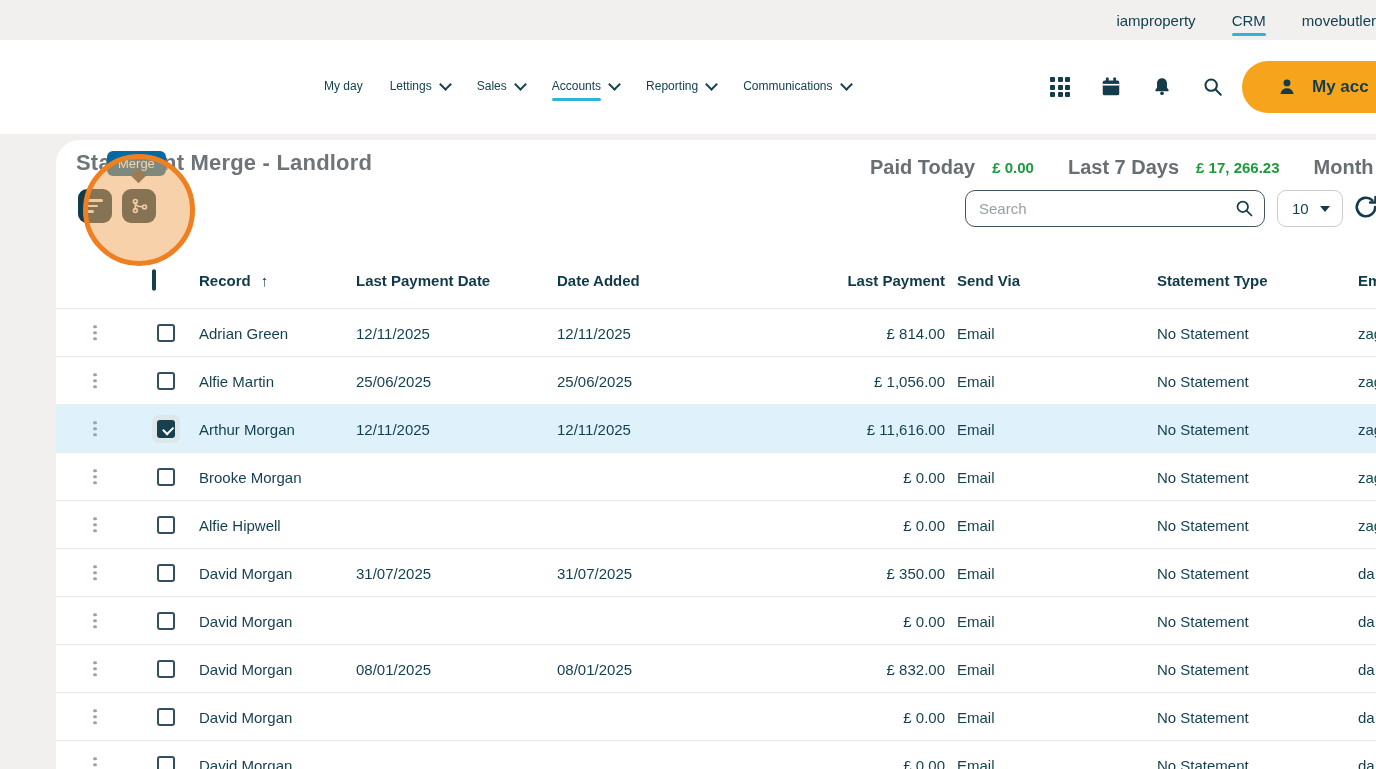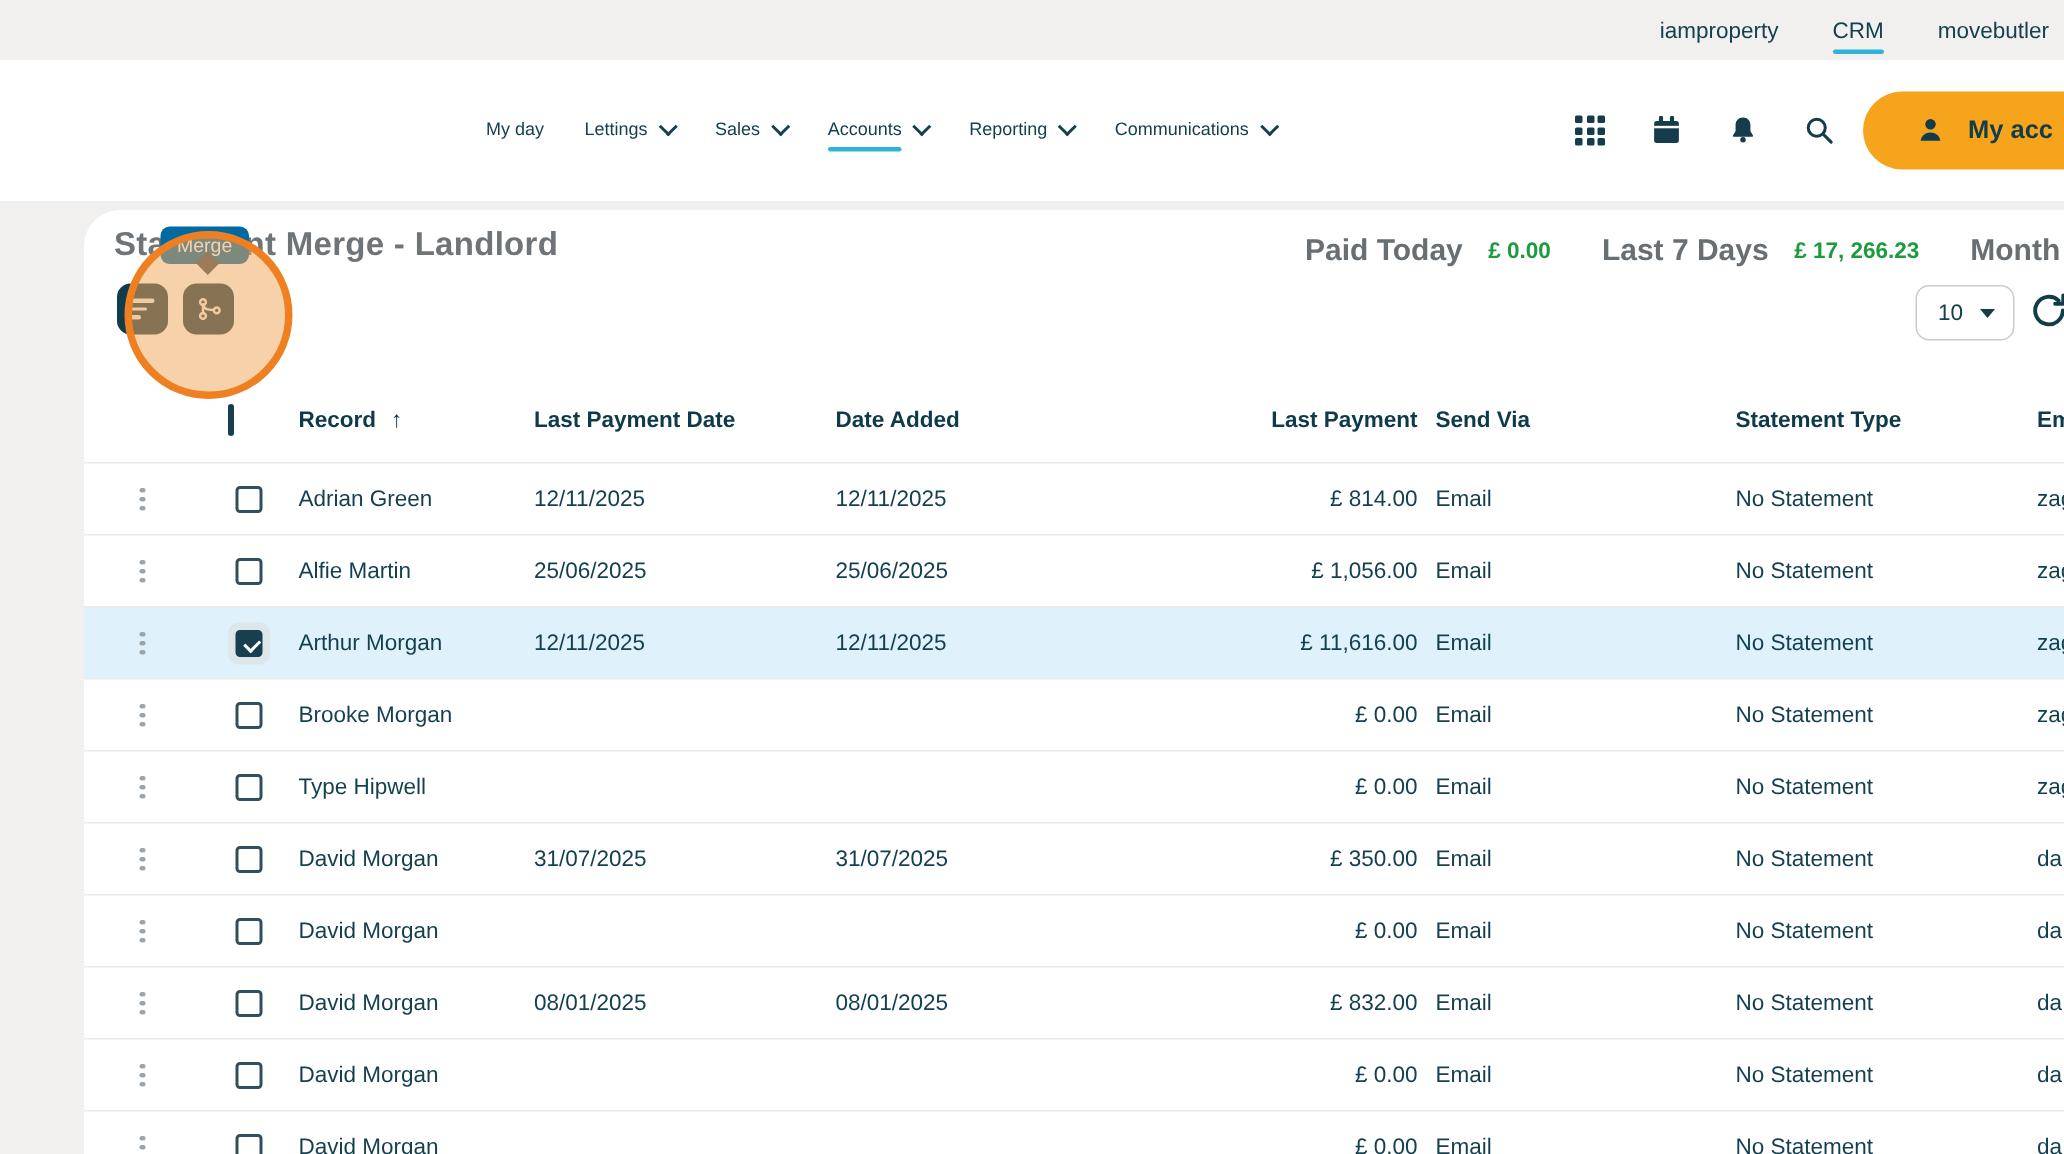--- a/index.html
+++ b/index.html
@@ -1,21 +1,21 @@
 <!DOCTYPE html>
 <html><head>
 <meta charset="utf-8">
 <style>
   * { margin:0; padding:0; box-sizing:border-box; }
   html,body { width:1376px; height:769px; overflow:hidden; background:#f1f0ee;
     font-family:"Liberation Sans", sans-serif; color:#133f4f; }
 
   
   .topbar { height:40px; display:flex; justify-content:flex-end; align-items:center;
-    gap:36px; padding-right:10px; background:#f1f0ee; }
+    gap:36px; background:#f1f0ee; }
   .top-link { font-size:15px; color:#14414f; text-decoration:none; cursor:pointer; }
   .top-link.active { position:relative; }
   .top-link.active::after { content:""; position:absolute; left:0; right:0; bottom:-7px;
     height:3px; background:#2fb4d8; border-radius:2px; }
 
   
   .navbar { position:relative; height:94px; background:#ffffff; }
   .logo { position:absolute; left:96px; top:19px; display:flex; align-items:center; cursor:pointer; }
   .logo-circle { position:relative; width:56px; height:56px; border-radius:50%;
     background:#123a4a; color:#fff; font-weight:bold; font-size:19px;
@@ -236,20 +236,27 @@
       </div>
       <div class="stat">
         <span class="s-label">Last 7 Days</span>
         <span class="s-value">£ 17, 266.23</span>
       </div>
       <div class="stat">
         <span class="s-label">Month to Date</span>
       </div>
     </div>
 
+  <div class="search-box">
+    <input type="text" placeholder="Search" style="">
+    <svg width="21" height="21" viewBox="0 0 24 24" fill="none">
+      <circle cx="10" cy="10" r="6" stroke="#143c4a" stroke-width="2"></circle>
+      <path d="M14.6 14.6L20 20" stroke="#143c4a" stroke-width="2" stroke-linecap="round"></path>
+    </svg>
+  </div>
 
   <div class="pagesize">
     <span>10</span>
     <span class="sel-caret"></span>
   </div>
 
   <button class="refresh-btn">
     <svg width="26" height="26" viewBox="0 0 24 24" fill="none">
       <path d="M20.5 12a8.5 8.5 0 1 1-2.6-6.1" stroke="#133c4a" stroke-width="2.4" stroke-linecap="round"></path>
       <path d="M20.8 2.8v5h-5" stroke="#133c4a" stroke-width="2.4" stroke-linecap="round" stroke-linejoin="round"></path>
@@ -342,21 +349,21 @@
       </div>
       <div class="row">
         <span class="cell c-kebab kebab">
           <i></i>
           <i></i>
           <i></i>
         </span>
         <span class="cell c-check cb-wrap">
           <span class="cb"></span>
         </span>
-        <span class="cell c-record">Type Hipwell</span>
+        <span class="cell c-record">Alfie Hipwell</span>
         <span class="cell c-date1"></span>
         <span class="cell c-date2"></span>
         <span class="cell c-amount">£ 0.00</span>
         <span class="cell c-via">Email</span>
         <span class="cell c-type">No Statement</span>
         <span class="cell c-email">zag</span>
       </div>
       <div class="row">
         <span class="cell c-kebab kebab">
           <i></i>

